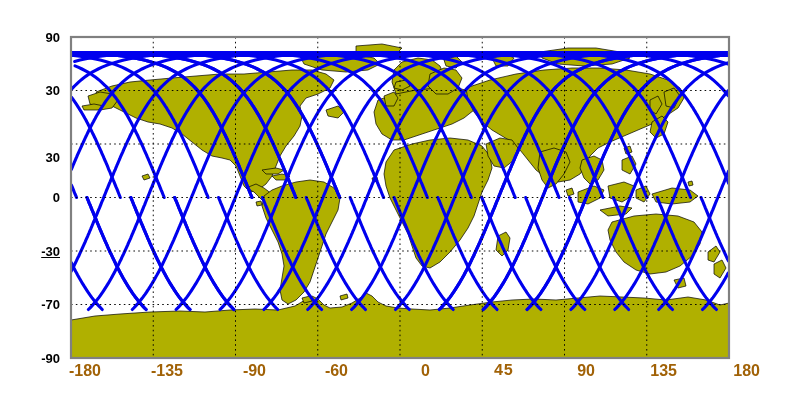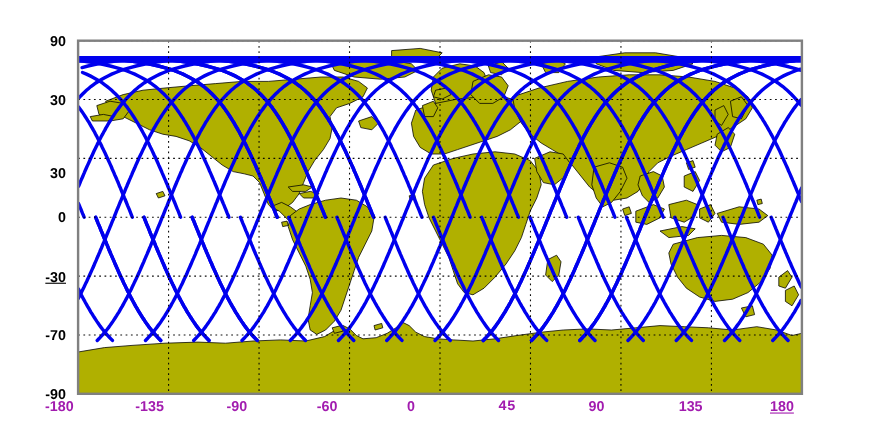--- a/index.html
+++ b/index.html
@@ -12,22 +12,22 @@
   .title{
     position:absolute;left:0;top:14px;width:800px;text-align:center;
     font-size:13.5px;font-weight:bold;color:#000;letter-spacing:.2px;
     white-space:pre;
   }
   .ylab{
     position:absolute;text-align:right;font-size:13px;font-weight:bold;
     color:#000;width:44px;
   }
   .xlab{
-    position:absolute;text-align:left;font-size:13px;font-weight:bold;
-    color:#a21caf;width:60px;
+    position:absolute;text-align:right;font-size:16px;font-weight:bold;
+    color:#a16207;width:60px;
   }
 </style>
 </head>
 <body>
 
 <div class="title">2020-11-30   Version: 5.00  Standard    Nighttime Orbit Locations</div>
 
 <svg id="fig" viewBox="0 0 800 400">
   <defs>
     <clipPath id="plotclip">
@@ -218,13 +218,13 @@
 <div class="ylab" style="left:16px;top:351px;">-90</div>
 
 <div class="xlab" style="left:41px;top:362px;">-180</div>
 <div class="xlab" style="left:123px;top:362px;">-135</div>
 <div class="xlab" style="left:206px;top:362px;">-90</div>
 <div class="xlab" style="left:288px;top:362px;">-60</div>
 <div class="xlab" style="left:370px;top:362px;">0</div>
 <div class="xlab" style="left:453px;top:362px;font-family:Liberation Mono, monospace;">45</div>
 <div class="xlab" style="left:535px;top:362px;">90</div>
 <div class="xlab" style="left:617px;top:362px;">135</div>
-<div class="xlab" style="left:700px;top:362px;text-decoration:underline;">180</div>
+<div class="xlab" style="left:700px;top:362px;">180</div>
 
 </body></html>

